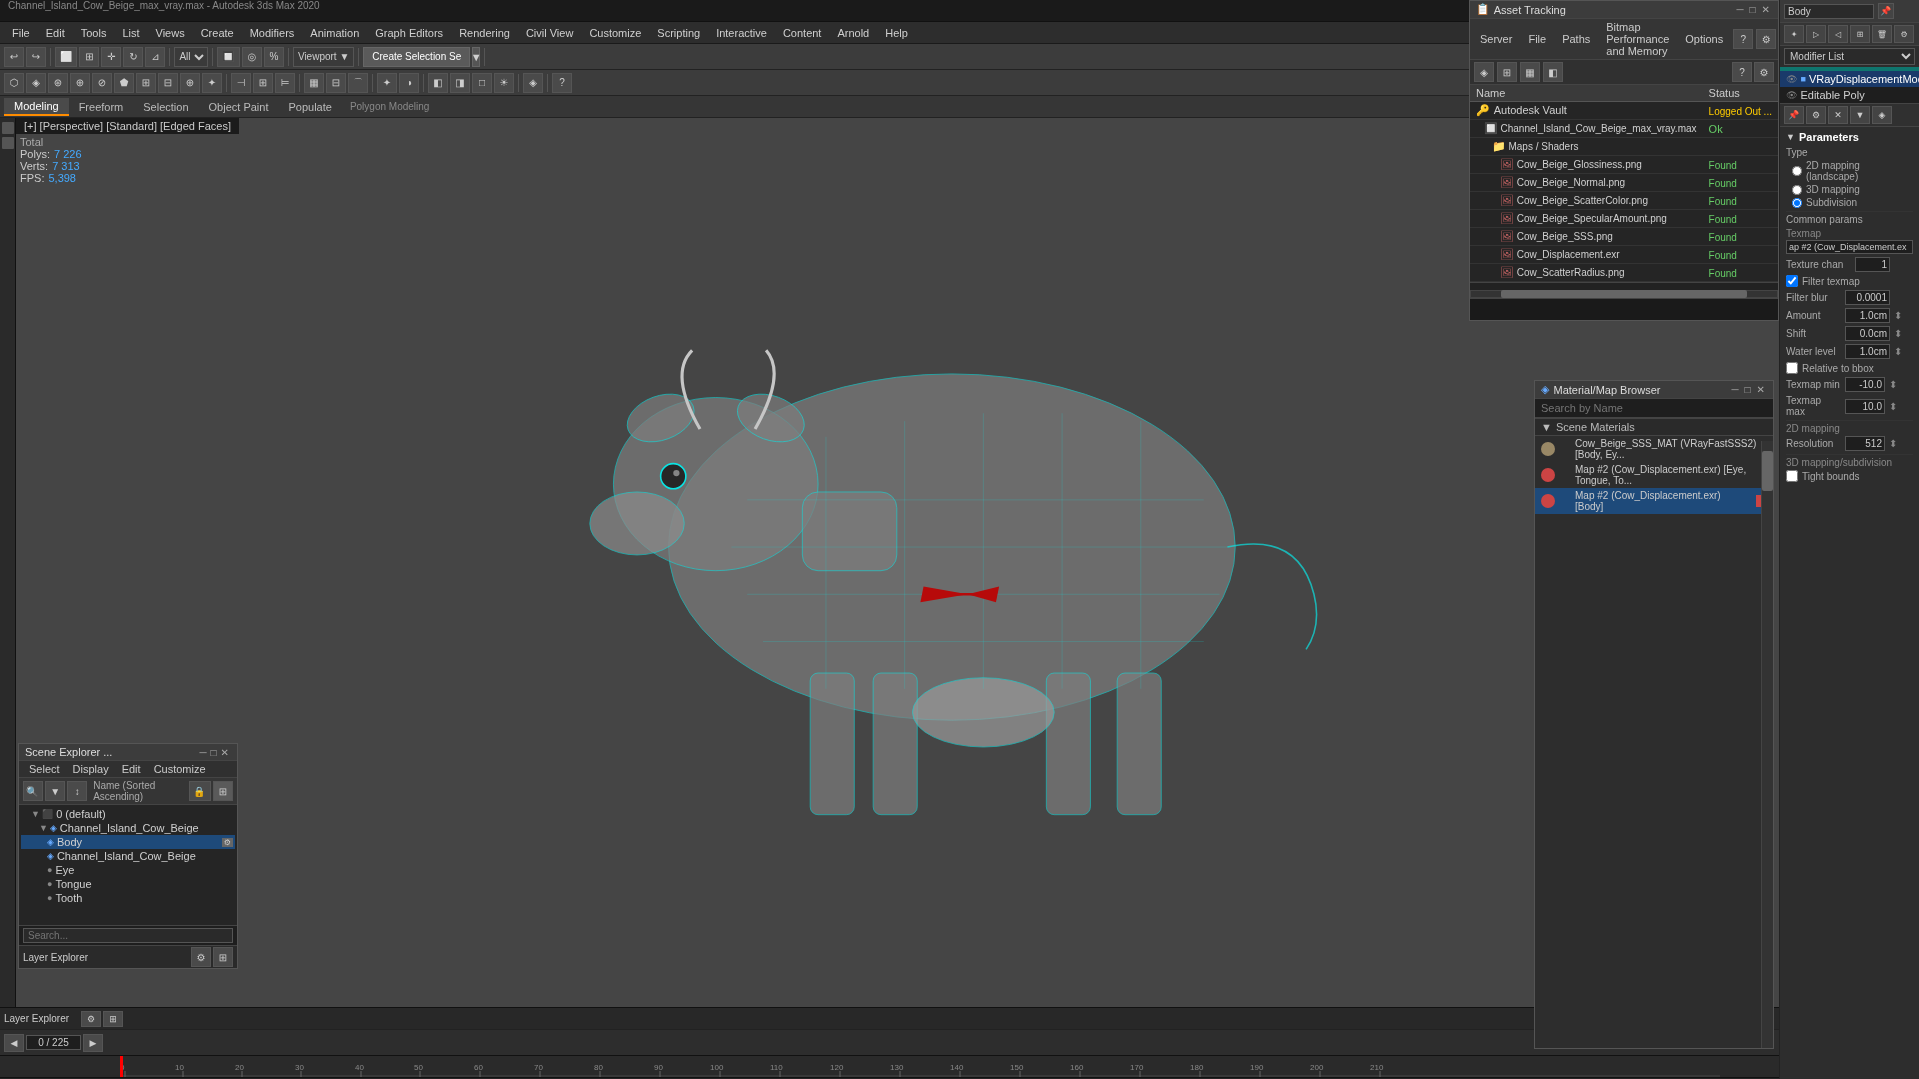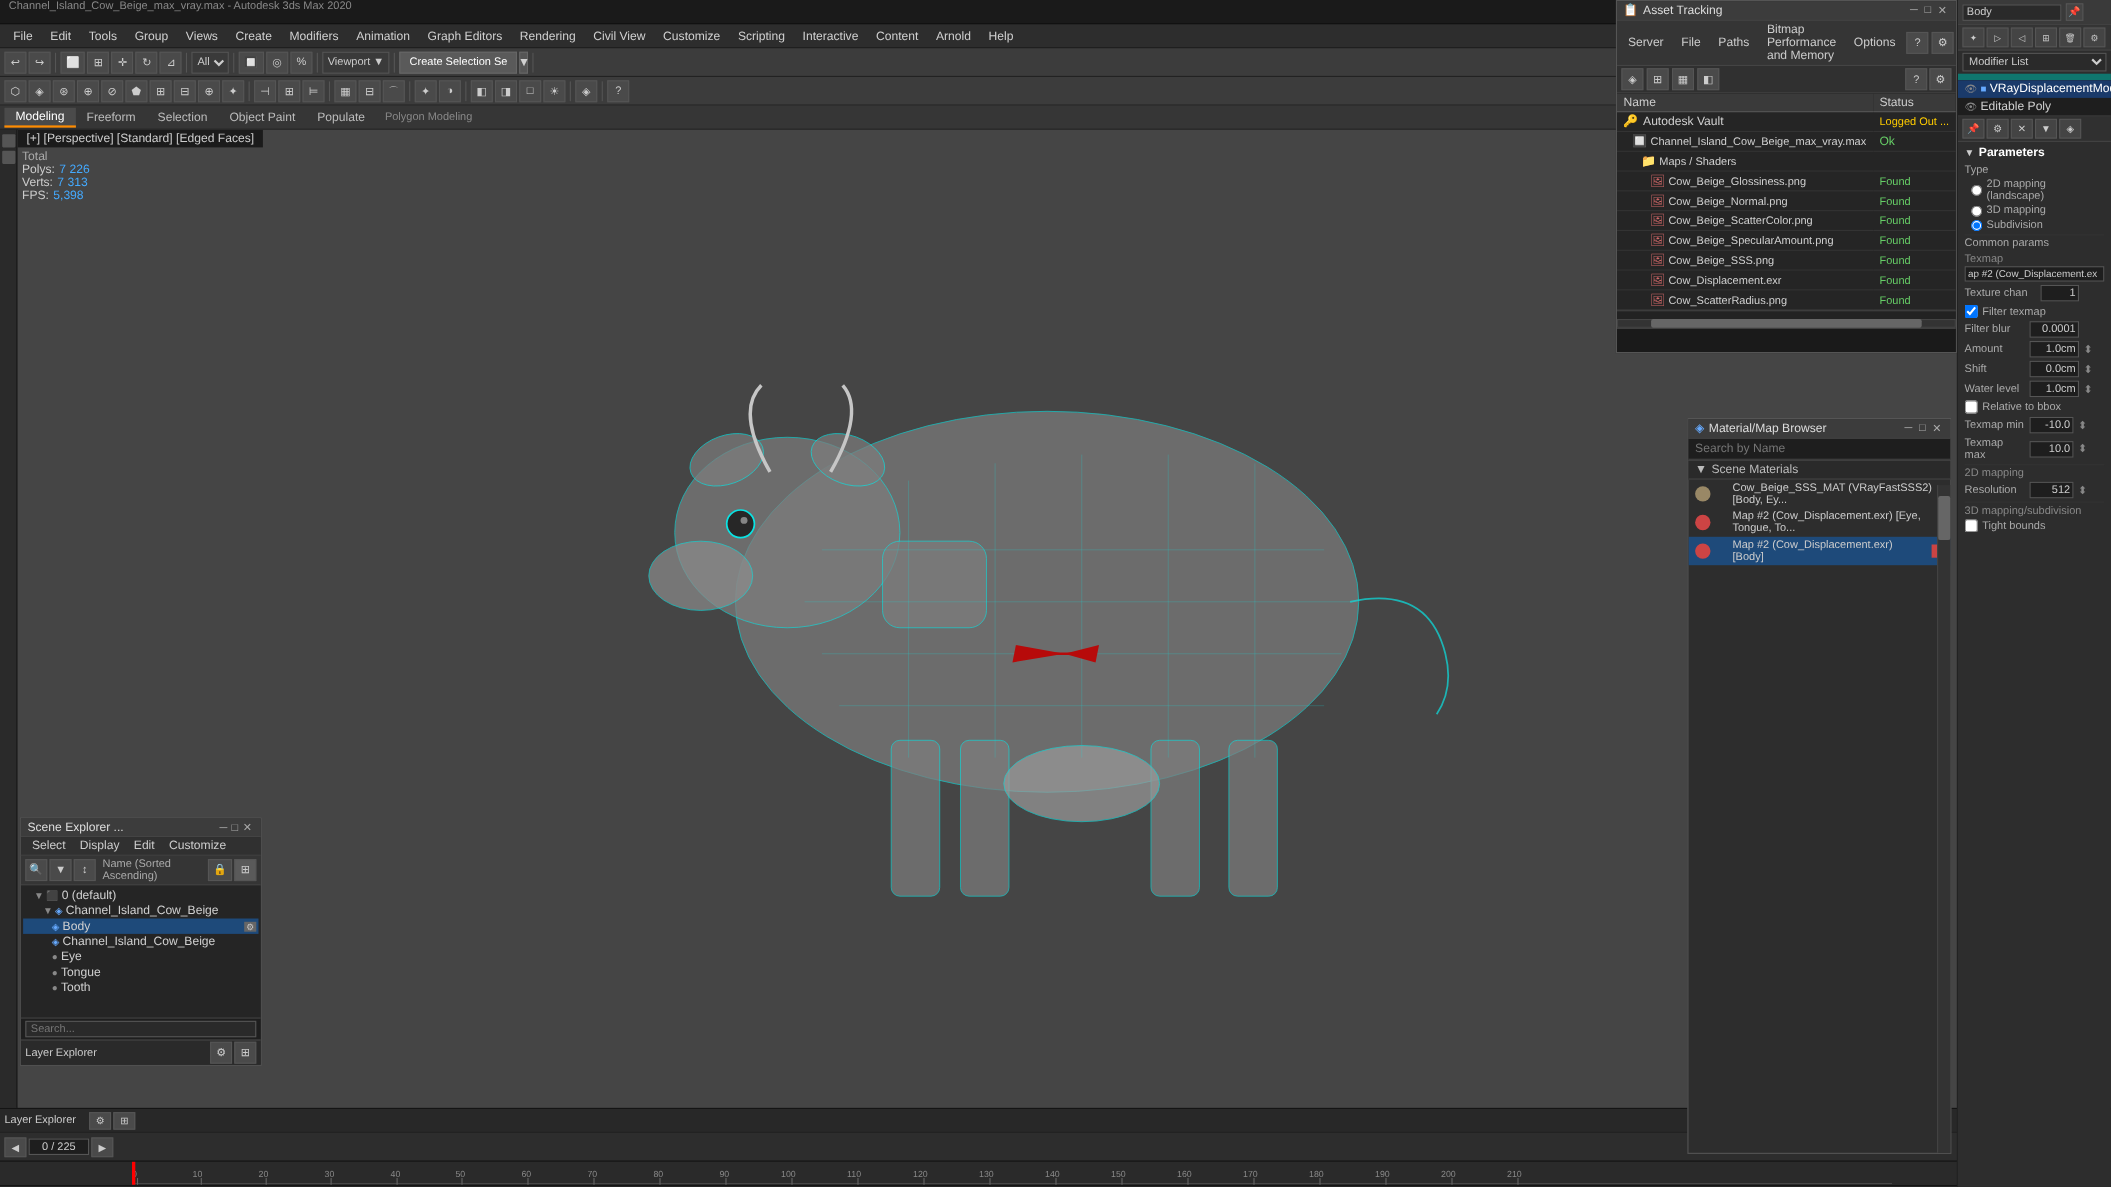--- a/index.html
+++ b/index.html
@@ -85,21 +85,21 @@
     <button class="wc-btn wc-min">─</button>
     <button class="wc-btn wc-max">□</button>
     <button class="wc-btn wc-close">✕</button>
   </div>
 </div>
 
 <div id="menu-bar">
   <span class="menu-item">File</span>
   <span class="menu-item">Edit</span>
   <span class="menu-item">Tools</span>
-  <span class="menu-item">Group</span>
+  <span class="menu-item">List</span>
   <span class="menu-item">Views</span>
   <span class="menu-item">Create</span>
   <span class="menu-item">Modifiers</span>
   <span class="menu-item">Animation</span>
   <span class="menu-item">Graph Editors</span>
   <span class="menu-item">Rendering</span>
   <span class="menu-item">Civil View</span>
   <span class="menu-item">Customize</span>
   <span class="menu-item">Scripting</span>
   <span class="menu-item">Interactive</span>
@@ -298,21 +298,21 @@
 
     <div style="display:flex; align-items:center; padding:2px 4px; gap:2px; border-bottom:1px solid #444; background:#353535;">
       <button class="mod-btn" style="font-size:8px;">✦</button>
       <button class="mod-btn" style="font-size:8px;">▷</button>
       <button class="mod-btn" style="font-size:8px;">◁</button>
       <button class="mod-btn" style="font-size:8px;">⊞</button>
       <button class="mod-btn" style="font-size:8px;">🗑</button>
       <button class="mod-btn" style="font-size:8px;">⚙</button>
     </div>
 
-    <div style="padding:2px 4px; border-bottom:6px solid #0f766e;">
+    <div style="padding:2px 4px; border-bottom:4px solid #0f766e;">
       <select style="background:#2a2a2a; border:1px solid #555; color:#ccc; font-size:10px; width:100%; padding:1px;">
         <option>Modifier List</option>
       </select>
     </div>
 
     <div style="background:#1e1e1e; border-bottom:1px solid #444;">
       <div style="padding:2px 6px; font-size:11px; display:flex; align-items:center; gap:3px; cursor:pointer; background:#1a3a6a; color:#fff;">
         <span style="color:#888; font-size:9px;">👁</span>
         <span style="font-size:9px; color:#6af;">■</span>
         <span>VRayDisplacementMod</span>

